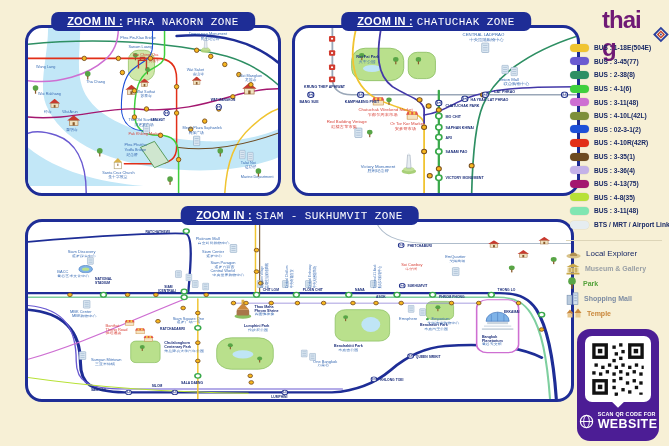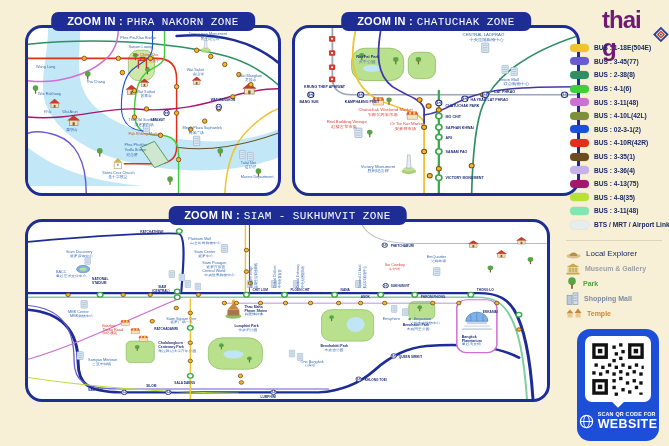--- a/index.html
+++ b/index.html
@@ -2,28 +2,28 @@
 <html><head>
 <meta charset="utf-8">
 <style>
   html,body{margin:0;padding:0;background:#f7f0d6;}
   #stage{position:relative;width:669px;height:446px;background:#f7f0d6;overflow:hidden;
          font-family:"Liberation Sans",sans-serif;}
   .panel{position:absolute;}
   .tab{position:absolute;top:0;left:50%;transform:translateX(-50%);z-index:3;
        background:#1e2d96;color:#fff;border-radius:7px;padding:2px 16px;height:15px;
        line-height:15px;font-size:11px;white-space:nowrap;}
-  .tab .tp{font-weight:bold;margin-right:4px;letter-spacing:.2px;}
+  .tab .tp{font-weight:bold;margin-right:4px;letter-spacing:.2px;text-decoration:underline;}
   .tab .tt{font-weight:normal;letter-spacing:.4px;font-family:Liberation Mono, monospace;}
   .pbody{position:absolute;top:13px;left:0;right:0;bottom:0;border:3.5px solid #1e2d96;
          border-radius:17px;background:#fff;overflow:hidden;}
   .pbody svg{display:block;width:100%;height:100%;}
   .panel-pn{left:25px;top:12px;width:256px;height:184px;}
   .panel-ch{left:292px;top:12px;width:288px;height:184px;}
-  .panel-sm{left:25px;top:206px;width:525px;height:196px;}
+  .panel-sm{left:25px;top:206px;width:525px;height:196px;padding-left:24px;}
   
   text{font-family:"Liberation Sans",sans-serif;}
   .lb{font-size:3.8px;fill:#3a6cb4;}
   .lr{font-size:3.8px;fill:#d9453c;}
   .ln{font-size:3.2px;font-weight:bold;fill:#1c2e7a;}
   .lk{font-size:3.5px;font-weight:bold;fill:#1c2e7a;}
   .bd{fill:#f7b61e;stroke:#7a4f1d;stroke-width:0.9;}
   .bts{fill:#fff;stroke:#3aa94b;stroke-width:1.5;}
   .route{fill:none;stroke-linecap:round;stroke-linejoin:round;}
   
@@ -31,21 +31,21 @@
   .logo .lt{font-size:24px;font-weight:bold;color:#701a75;letter-spacing:-1px;margin-left:24px;}
   .legend{position:absolute;left:570px;top:41px;width:96px;}
   .lrow{display:flex;align-items:center;gap:5px;height:13.6px;}
   .sw{width:19px;height:8px;border-radius:4px;flex:0 0 auto;box-shadow:0 0 0 .5px rgba(0,0,0,.08);}
   .ll{font-size:6.6px;font-weight:bold;color:#1a2a66;white-space:nowrap;}
   .divider{position:absolute;left:566px;top:240px;width:96px;height:1px;background:#ddd5b8;}
   .explorer{position:absolute;left:566px;top:246px;width:100px;}
   .erow{display:flex;align-items:center;gap:5px;height:15px;}
   .erow .el{font-size:7px;font-weight:bold;white-space:nowrap;}
   .erow .et{font-size:8px;font-weight:normal;color:#1a2a66;white-space:nowrap;}
-  .qrcard{position:absolute;left:577px;top:329px;width:82px;height:112px;background:#1d4ed8;
+  .qrcard{position:absolute;left:577px;top:329px;width:82px;height:112px;background:#4c1d95;
           border-radius:13px;display:flex;flex-direction:column;align-items:center;}
   .qrwhite{margin-top:7px;width:66px;height:66px;background:#fff;border-radius:7px;
            display:flex;align-items:center;justify-content:center;position:relative;}
   .qrtail{position:absolute;left:50%;bottom:-4px;width:9px;height:9px;background:#fff;
           transform:translateX(-50%) rotate(45deg);}
   .qrfoot{margin-top:9px;display:flex;align-items:center;gap:4px;color:#fff;}
   .qrtx .l1{font-size:5.4px;font-weight:bold;letter-spacing:.2px;}
   .qrtx .l2{font-size:12.5px;font-weight:bold;letter-spacing:.4px;}
 </style>
 </head>

